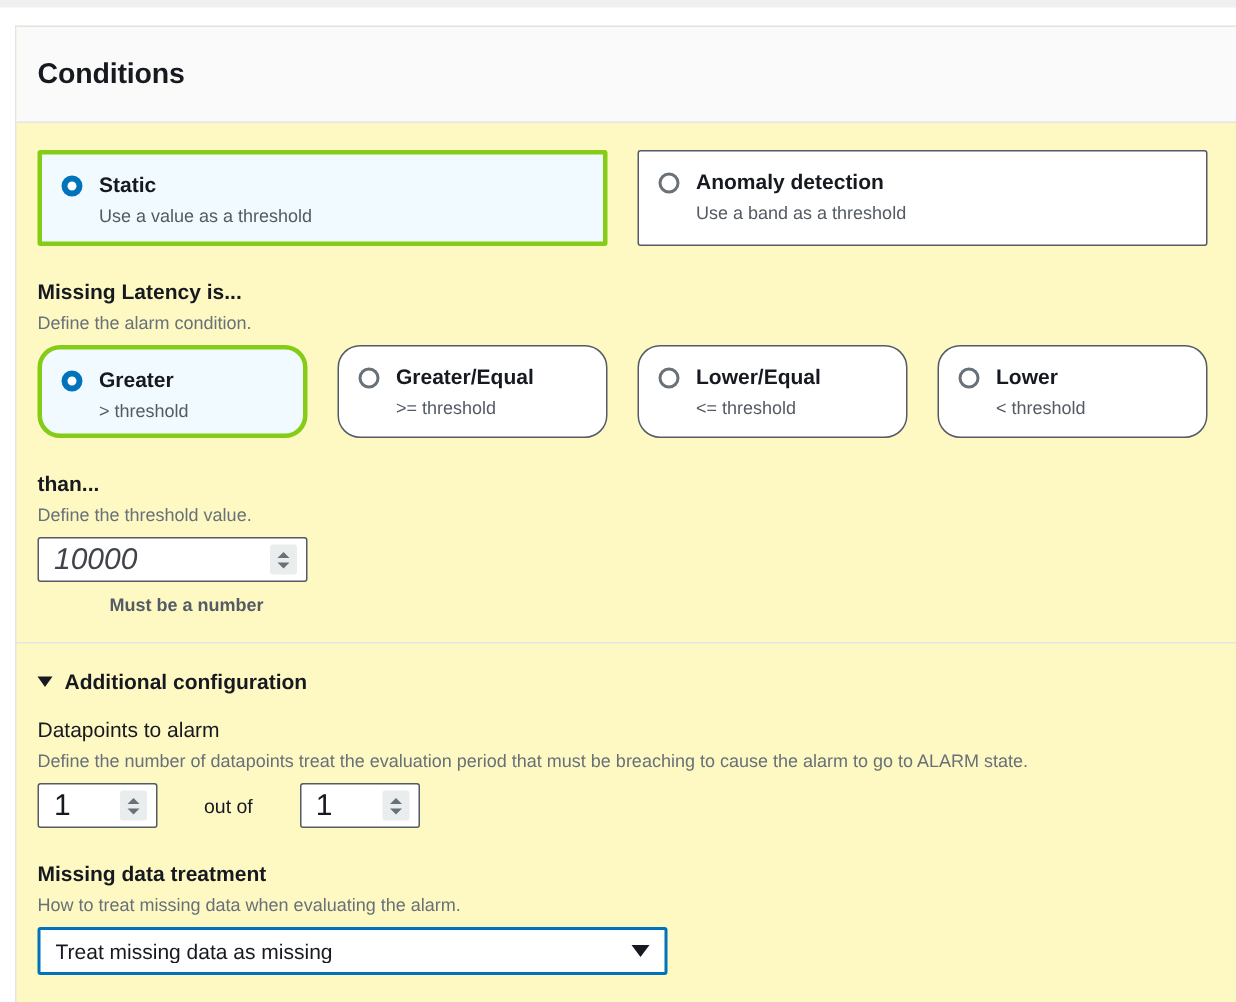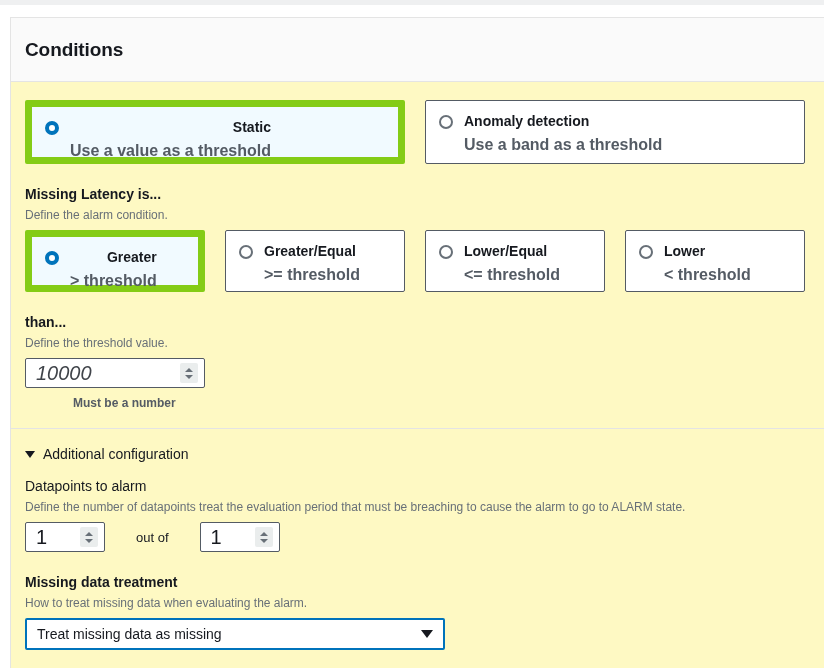--- a/index.html
+++ b/index.html
@@ -78,26 +78,25 @@
   .tile {
     border: 1px solid #545b64;
     border-radius: 2px;
     background: #ffffff;
     padding: 12px 14px 12px 13px;
     display: flex;
     align-items: flex-start;
     cursor: pointer;
   }
   .tile.selected {
-    border: 7px solid #84cc16;
+    border: 3px solid #84cc16;
     background: #f1faff;
-    text-align: right;
   }
   .tile-wide { width: 380px; height: 64px; }
-  .tile-narrow { width: 180px; height: 62px; }
+  .tile-narrow { width: 180px; height: 62px; border-radius: 15px; }
 
   .radio {
     width: 14px; height: 14px;
     border-radius: 50%;
     border: 2px solid #687078;
     background: #ffffff;
     flex: 0 0 auto;
     margin-top: 2px;
     margin-right: 11px;
     position: relative;
@@ -108,23 +107,23 @@
   }
   .tile-text { line-height: 1.25; }
   .tile-title {
     font-size: 14px;
     font-weight: 700;
     color: #16191f;
     display: block;
     margin-bottom: 4px;
   }
   .tile-sub {
-    font-size: 16px;
+    font-size: 12px;
     color: #545b64;
-    font-weight: 700;
+    font-weight: 400;
     display: block;
   }
   .tile-narrow .tile-sub { padding-left: 0; }
 
   .spacer-20 { height: 20px; }
 
   
   .num-input {
     position: relative;
     width: 180px;
@@ -195,21 +194,21 @@
   .caret {
     width: 0; height: 0;
     border-left: 5px solid transparent;
     border-right: 5px solid transparent;
     border-top: 7px solid #16191f;
     margin-right: 8px;
     margin-top: 1px;
   }
   .expand-label {
     font-size: 14px;
-    font-weight: 400;
+    font-weight: 700;
     color: #16191f;
   }
 
   .inline-row {
     display: flex;
     align-items: center;
   }
   .out-of {
     font-size: 13px;
     color: #16191f;

